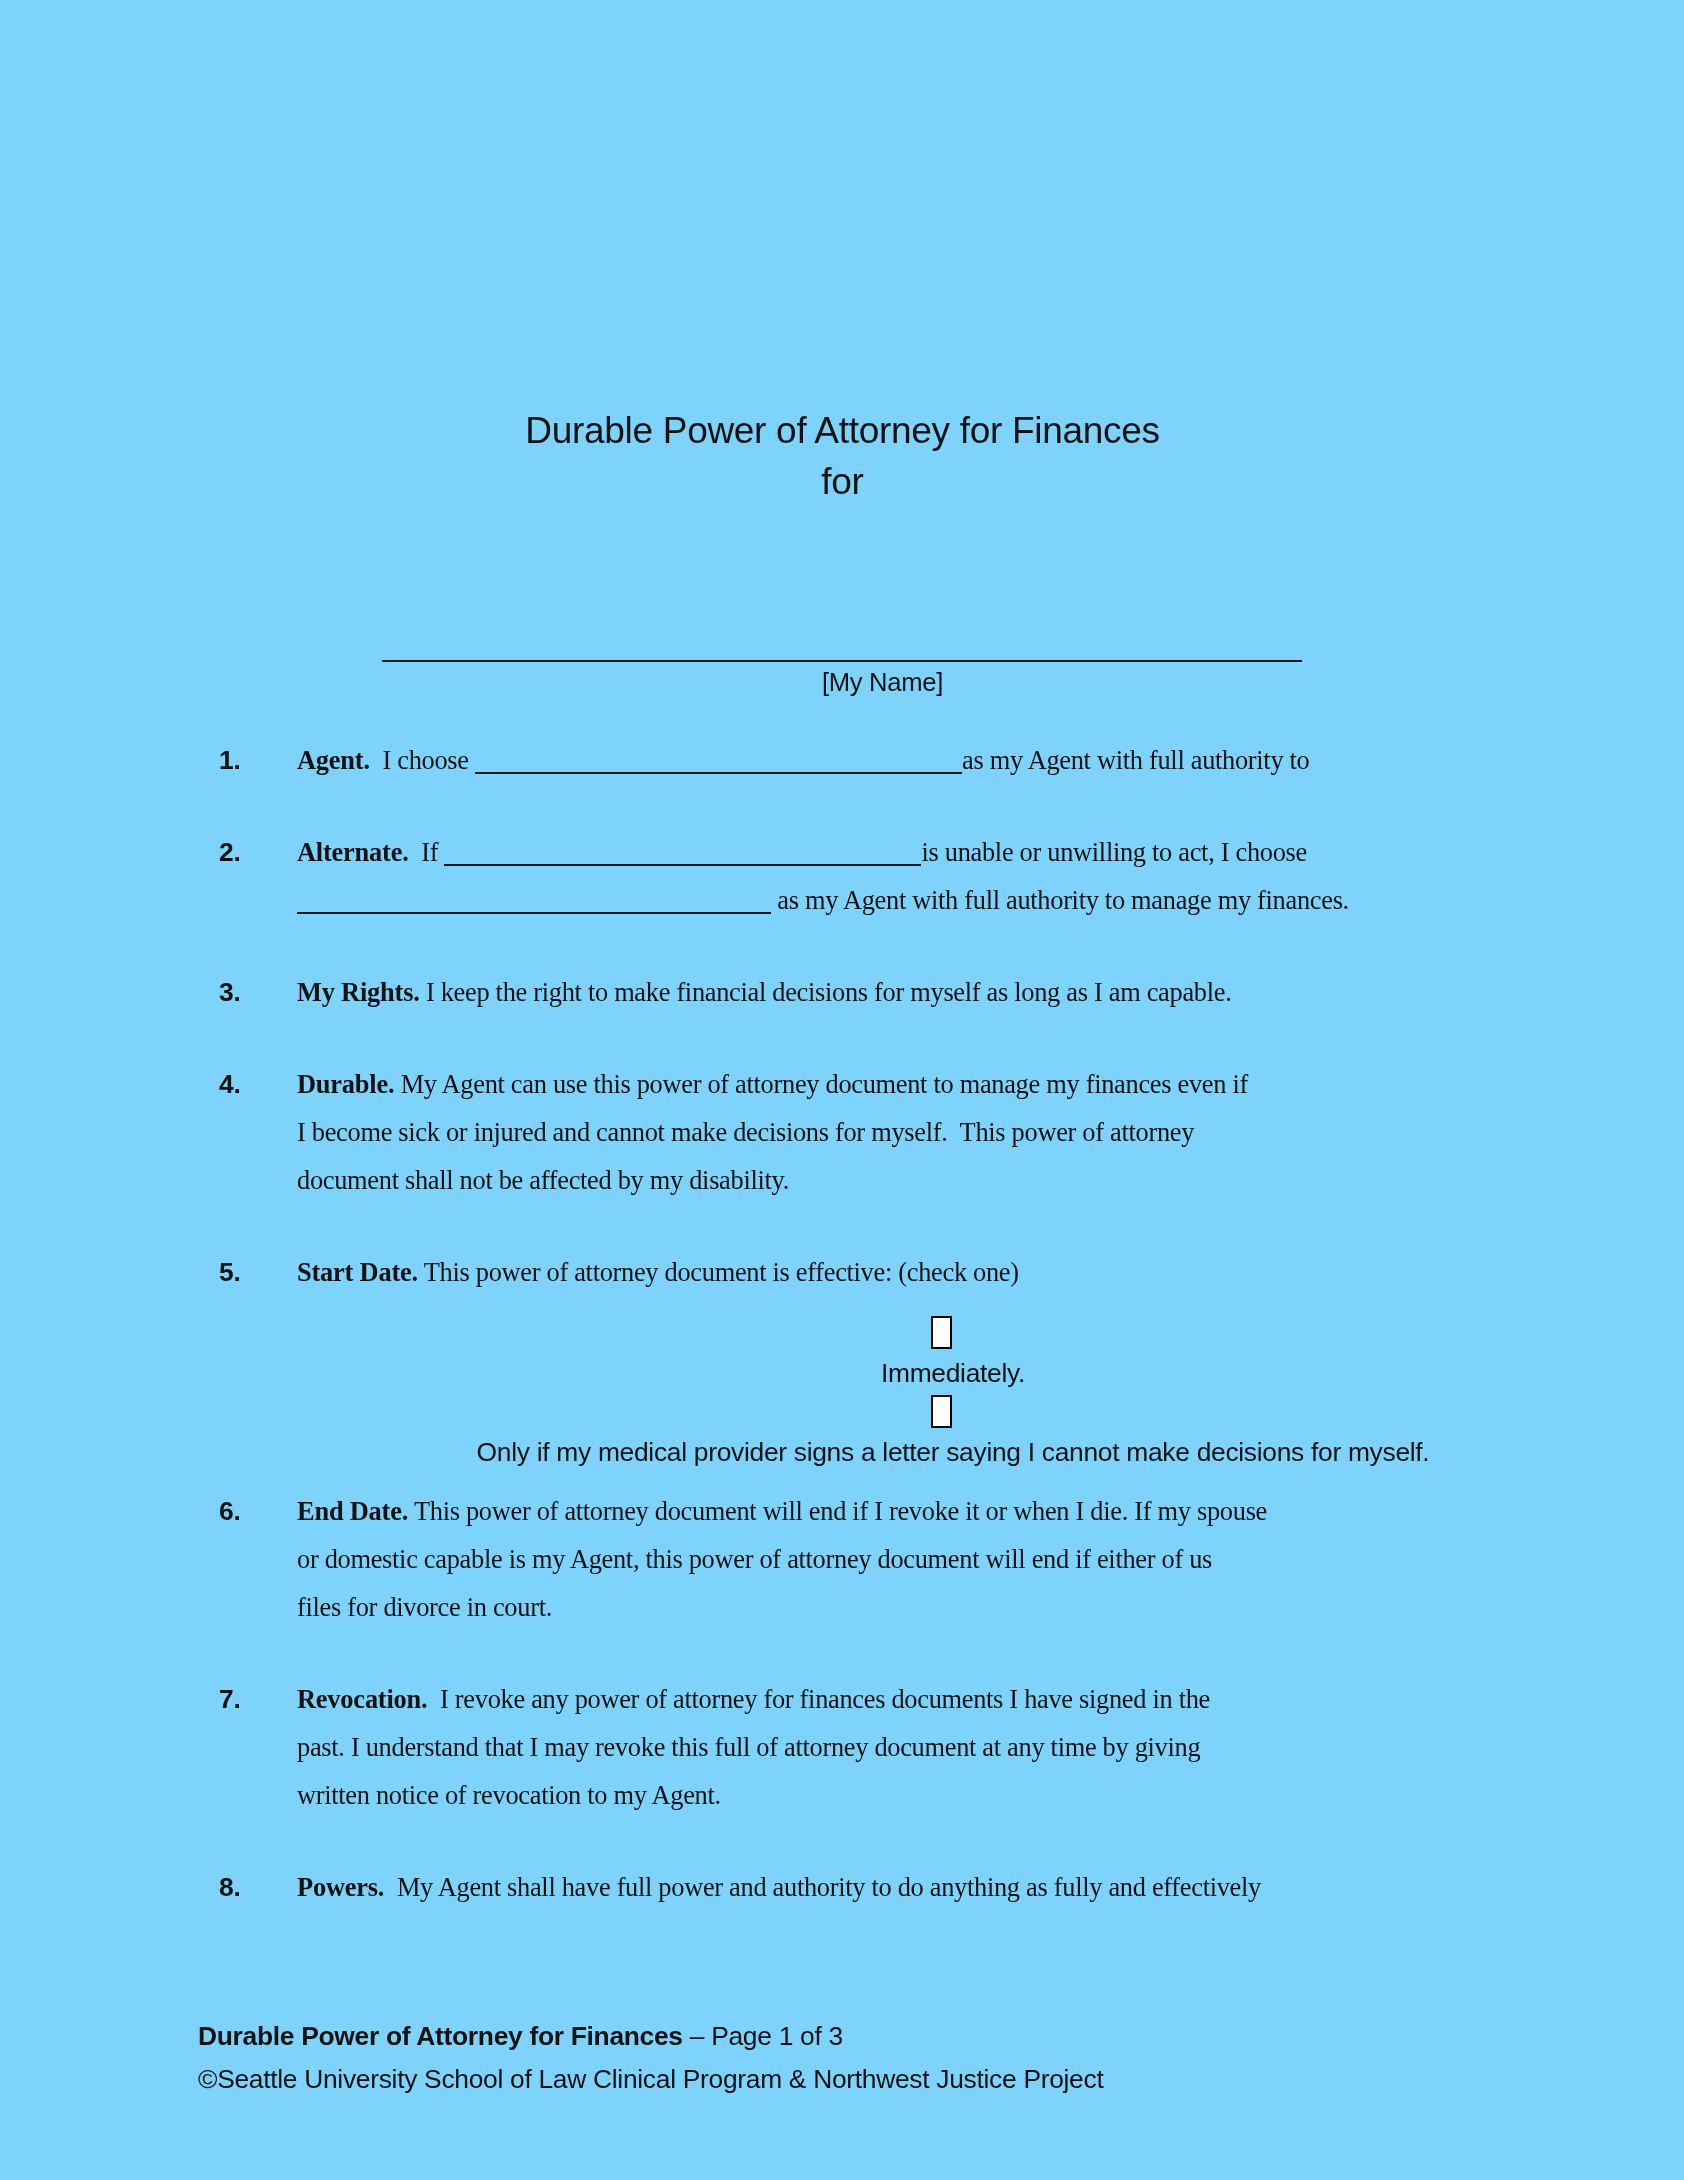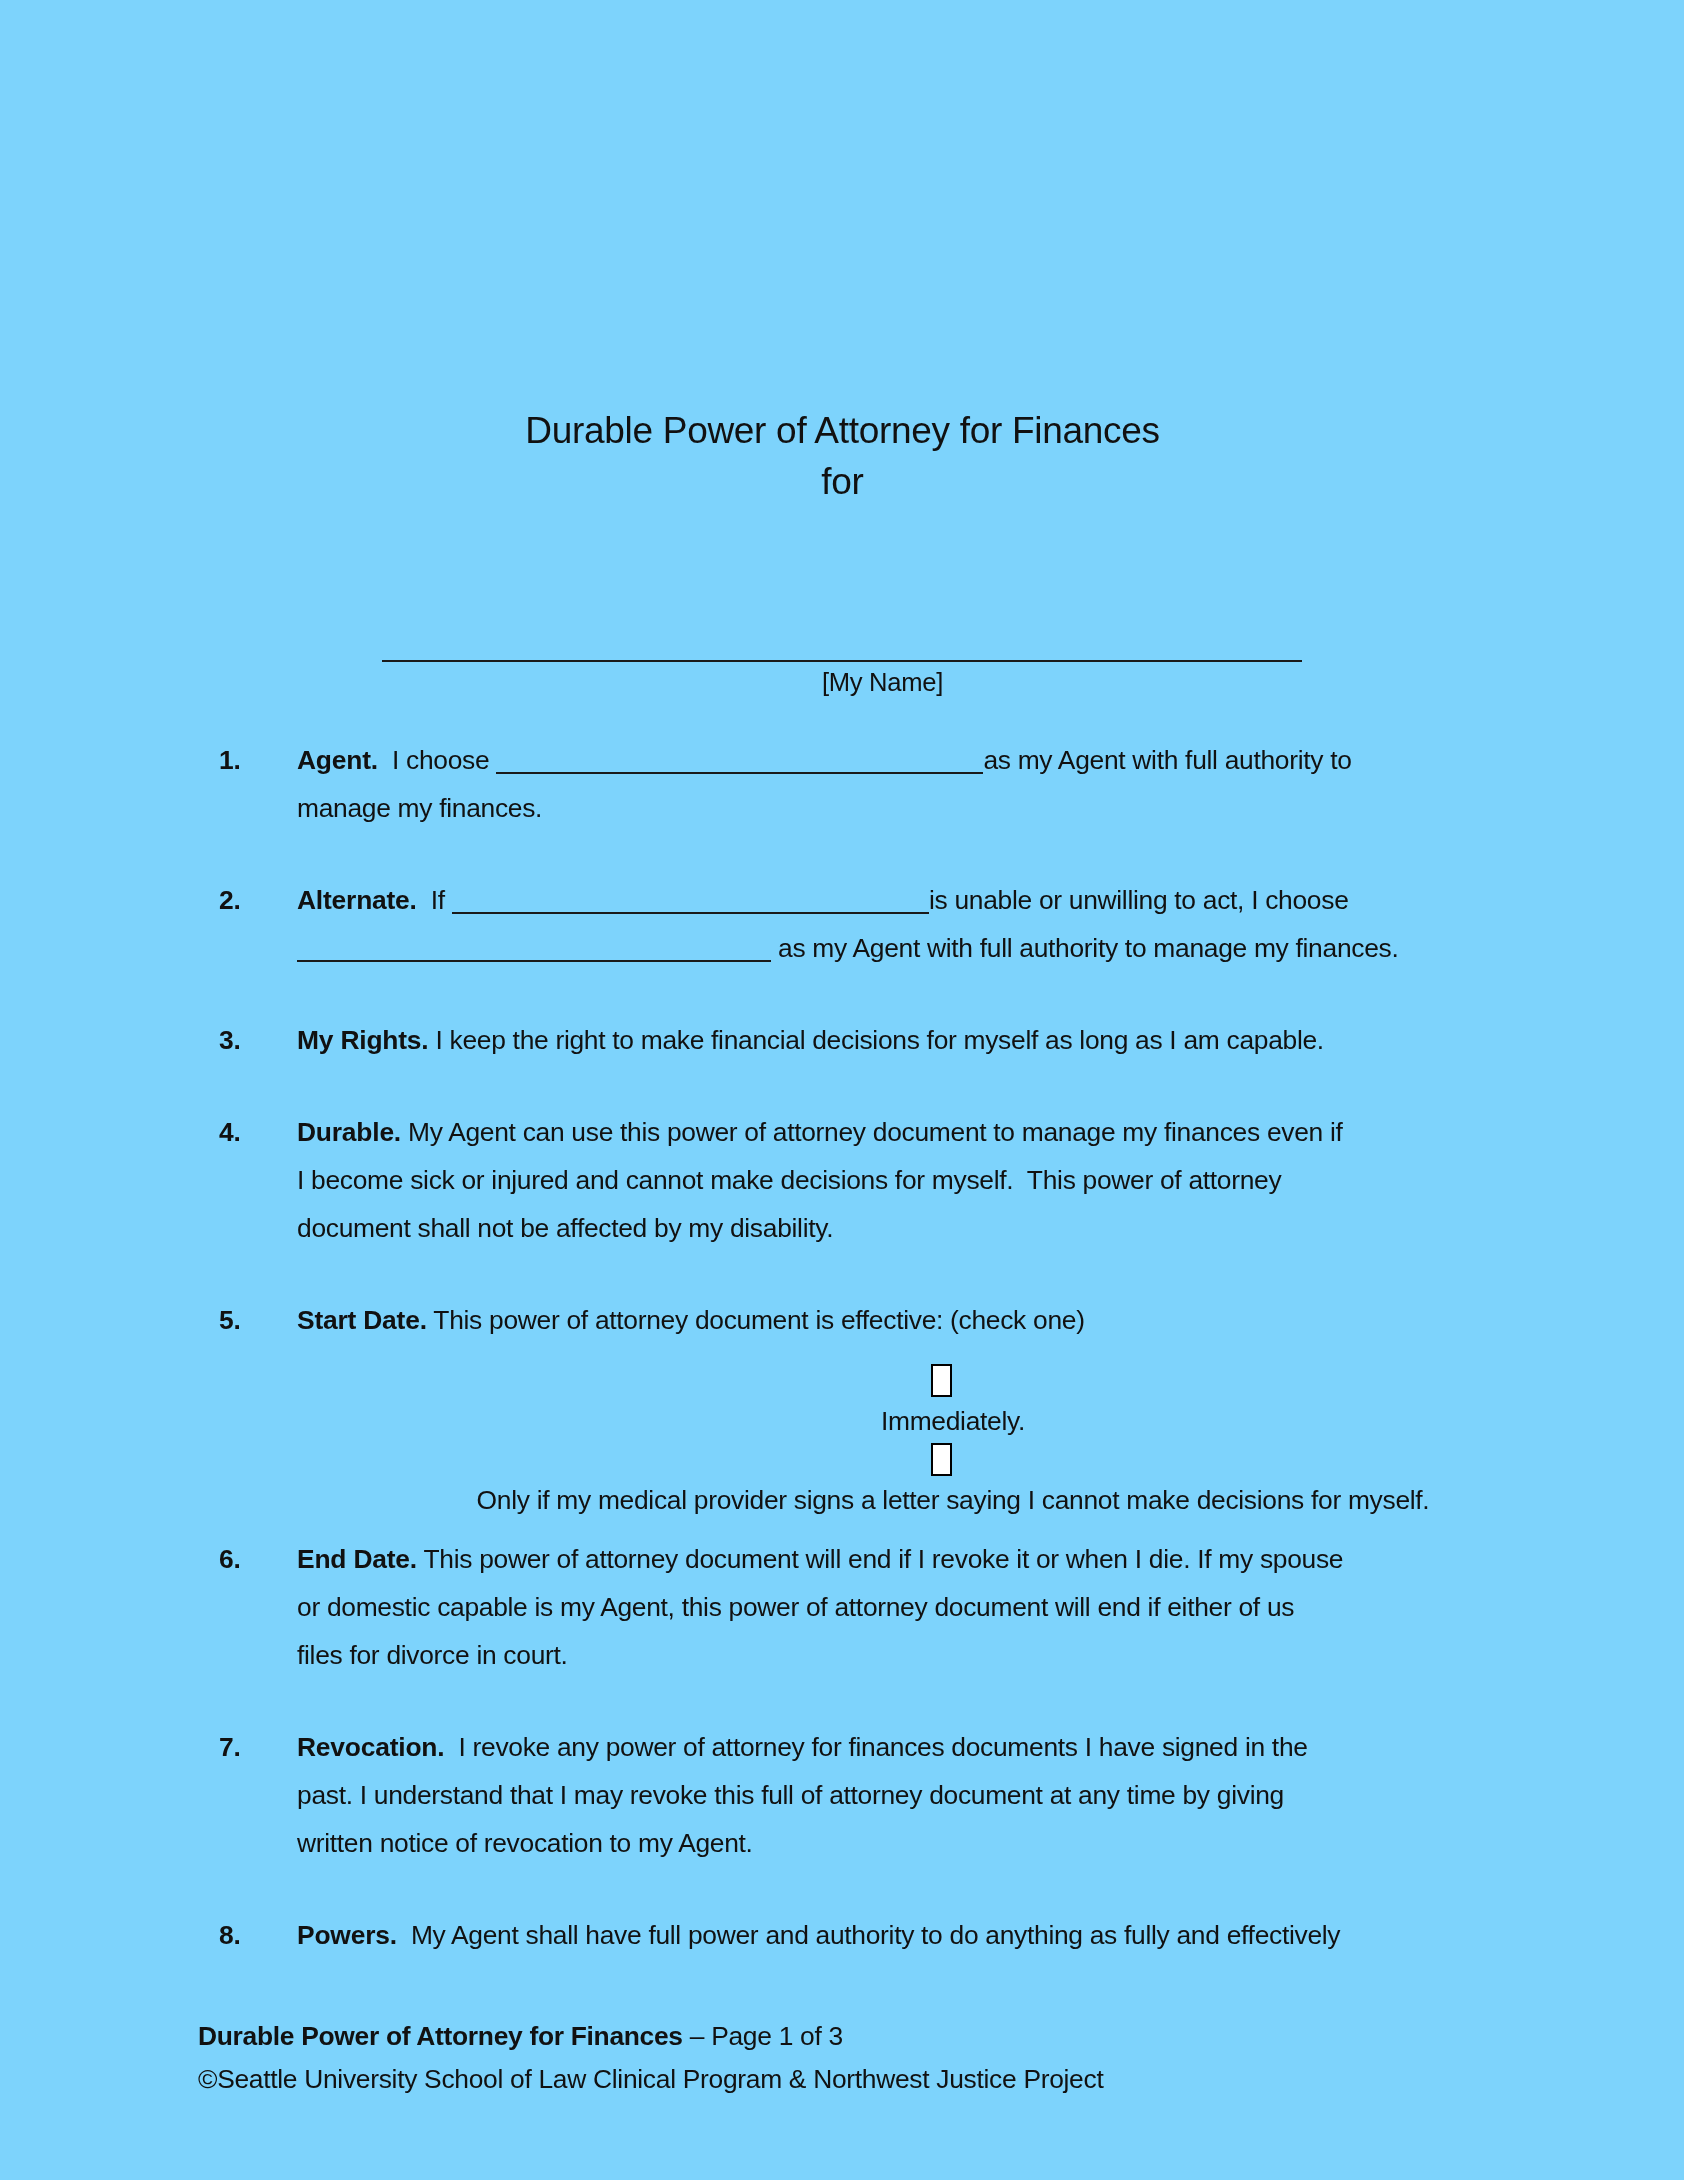--- a/index.html
+++ b/index.html
@@ -28,21 +28,21 @@
     text-align:center;font-size:25.6px;line-height:37px;letter-spacing:-0.3px;padding-left:40px;
   }
   
   .list{
     position:absolute;top:736px;left:219px;width:1329px;
     font-size:26.4px;line-height:48px;letter-spacing:-0.3px;
   }
   .item{display:flex;margin-bottom:44px;}
   .num{width:78px;flex:0 0 78px;font-weight:700;}
   .item-body{flex:1 1 auto;}
-  .line{white-space:pre;}
+  .line{white-space:pre;font-family:Liberation Serif, serif;}
   .line b{font-weight:700;letter-spacing:-0.2px;}
   .blank{
     display:inline-block;height:0;
     border-bottom:2.6px solid #1a1a1a;
     margin-bottom:-5.1px;
   }
   .cb-row{display:flex;align-items:center;height:48px;padding-left:61px;margin-top:20.4px;flex-direction:column;}
   .cb-row + .cb-row{margin-top:31px;text-align:right;}
   .checkbox{
     display:inline-block;width:17px;height:29px;
@@ -69,21 +69,20 @@
   </div>
 
   <div class="name-line"></div>
   <div class="name-caption">[My Name]</div>
 
   <div class="list">
       <div class="item">
         <div class="num">1.</div>
         <div class="item-body">
           <div class="line"><b>Agent.</b>  I choose <span class="blank" style="width: 487px;"></span>as my Agent with full authority to</div>
-          <div class="line">manage my finances.</div>
         </div>
       </div>
       <div class="item">
         <div class="num">2.</div>
         <div class="item-body">
           <div class="line"><b>Alternate.</b>  If <span class="blank" style="width: 477px;"></span>is unable or unwilling to act, I choose</div>
           <div class="line"><span class="blank" style="width: 474px;"></span> as my Agent with full authority to manage my finances.</div>
         </div>
       </div>
       <div class="item">

